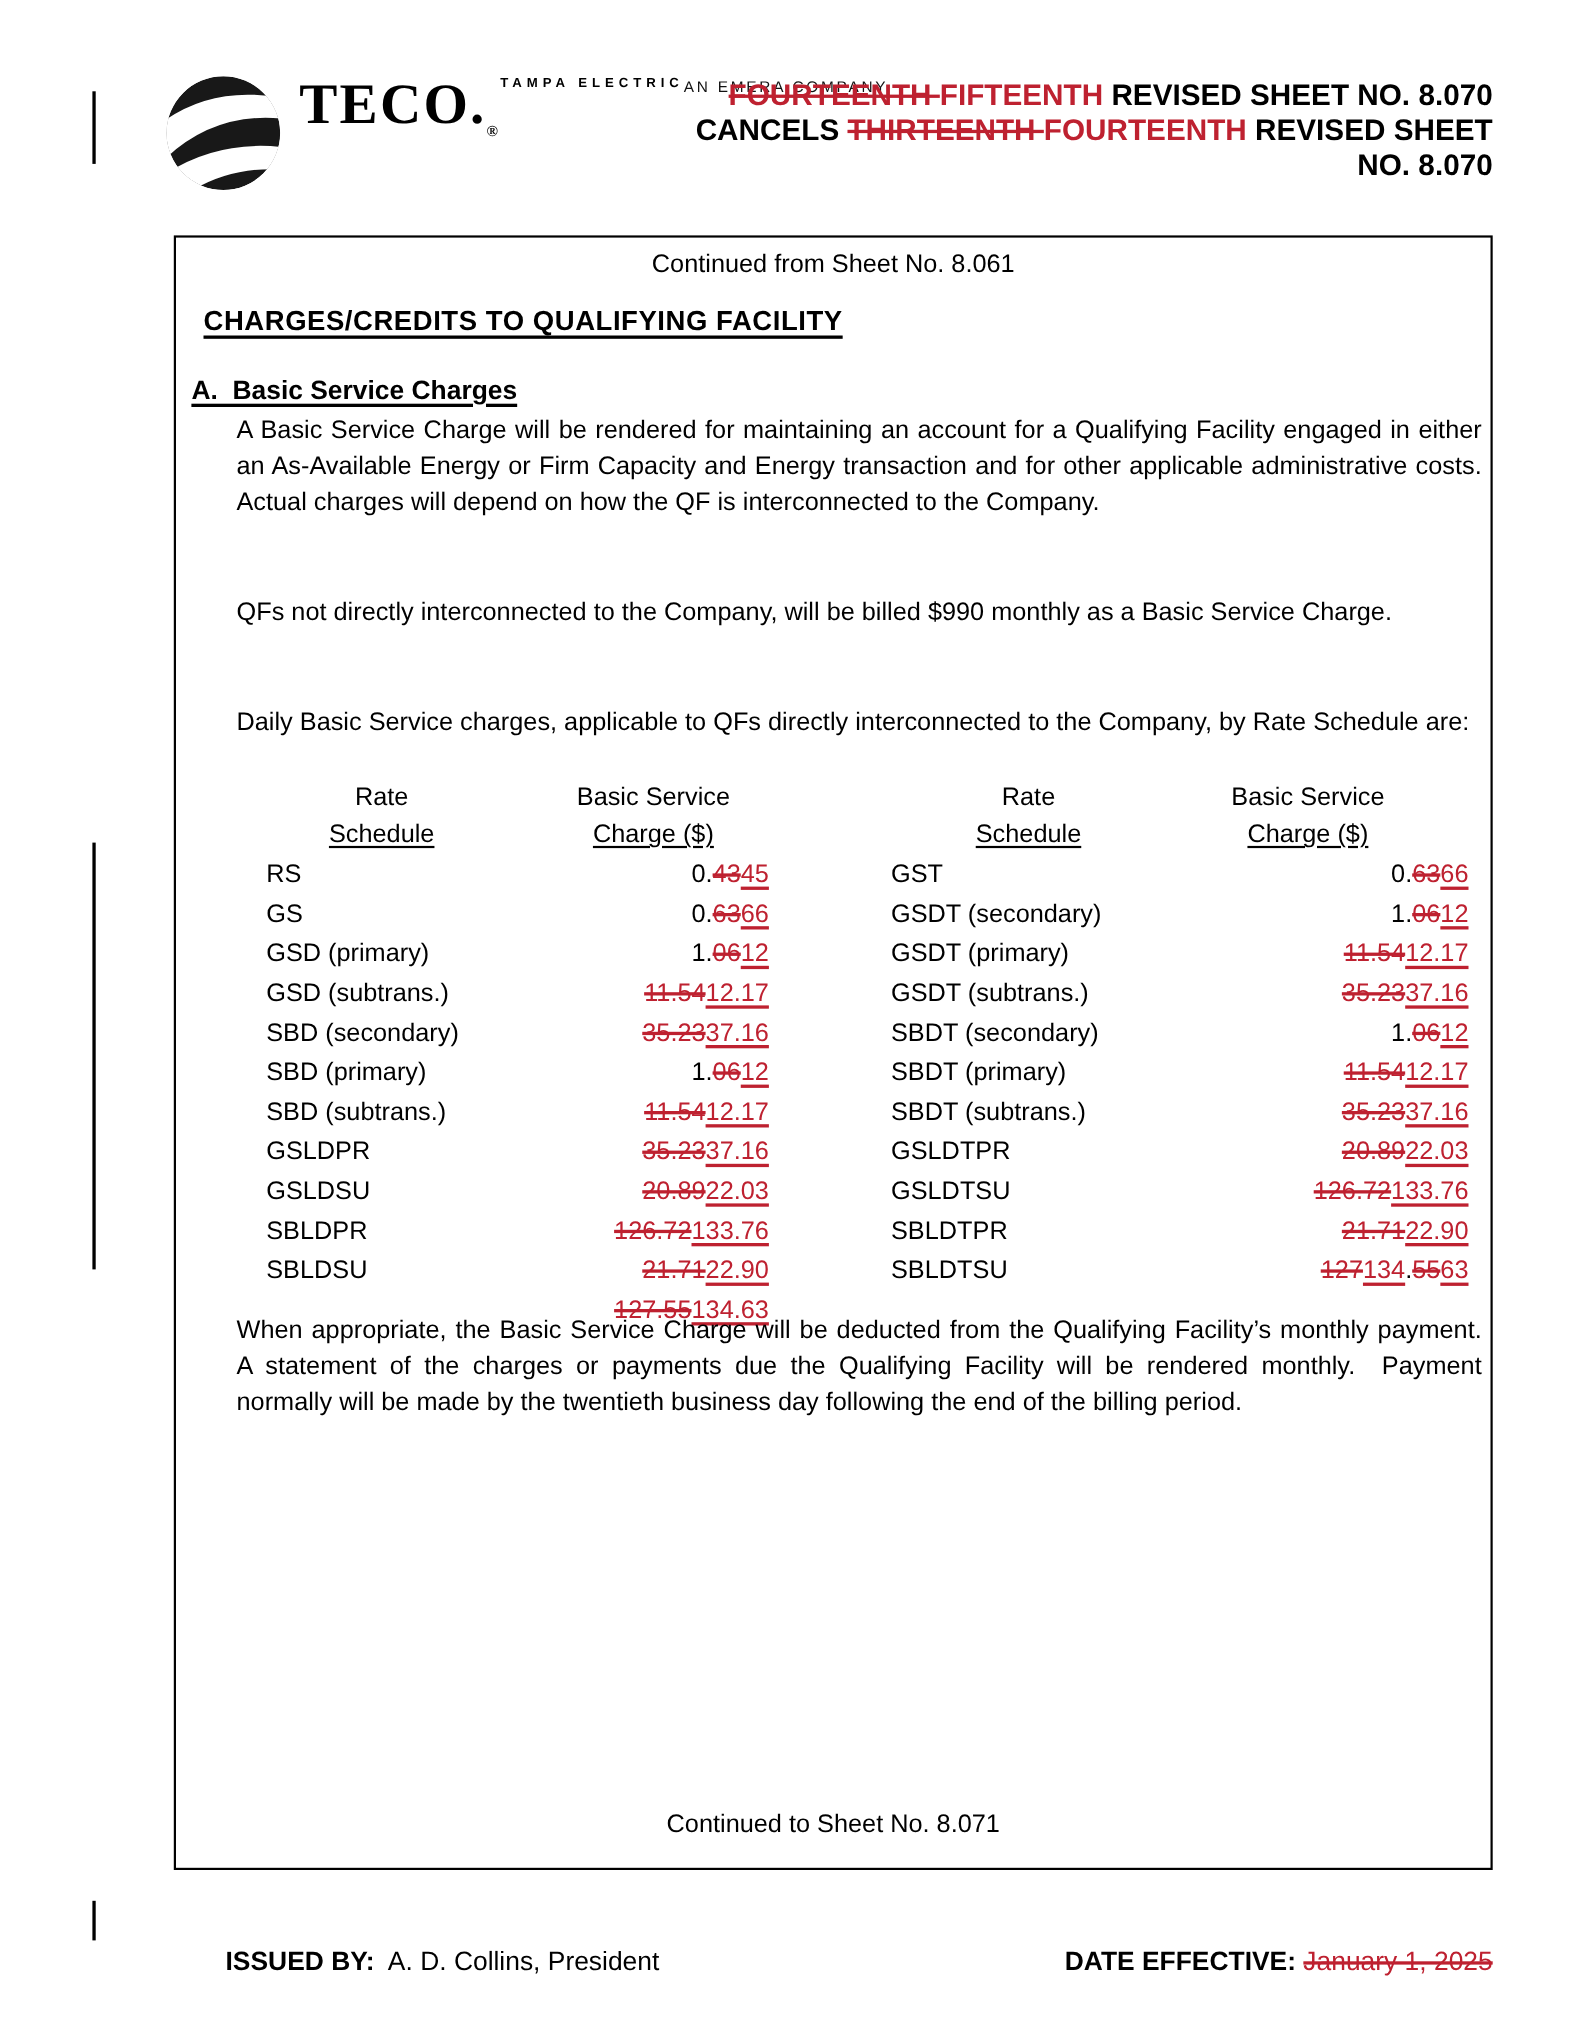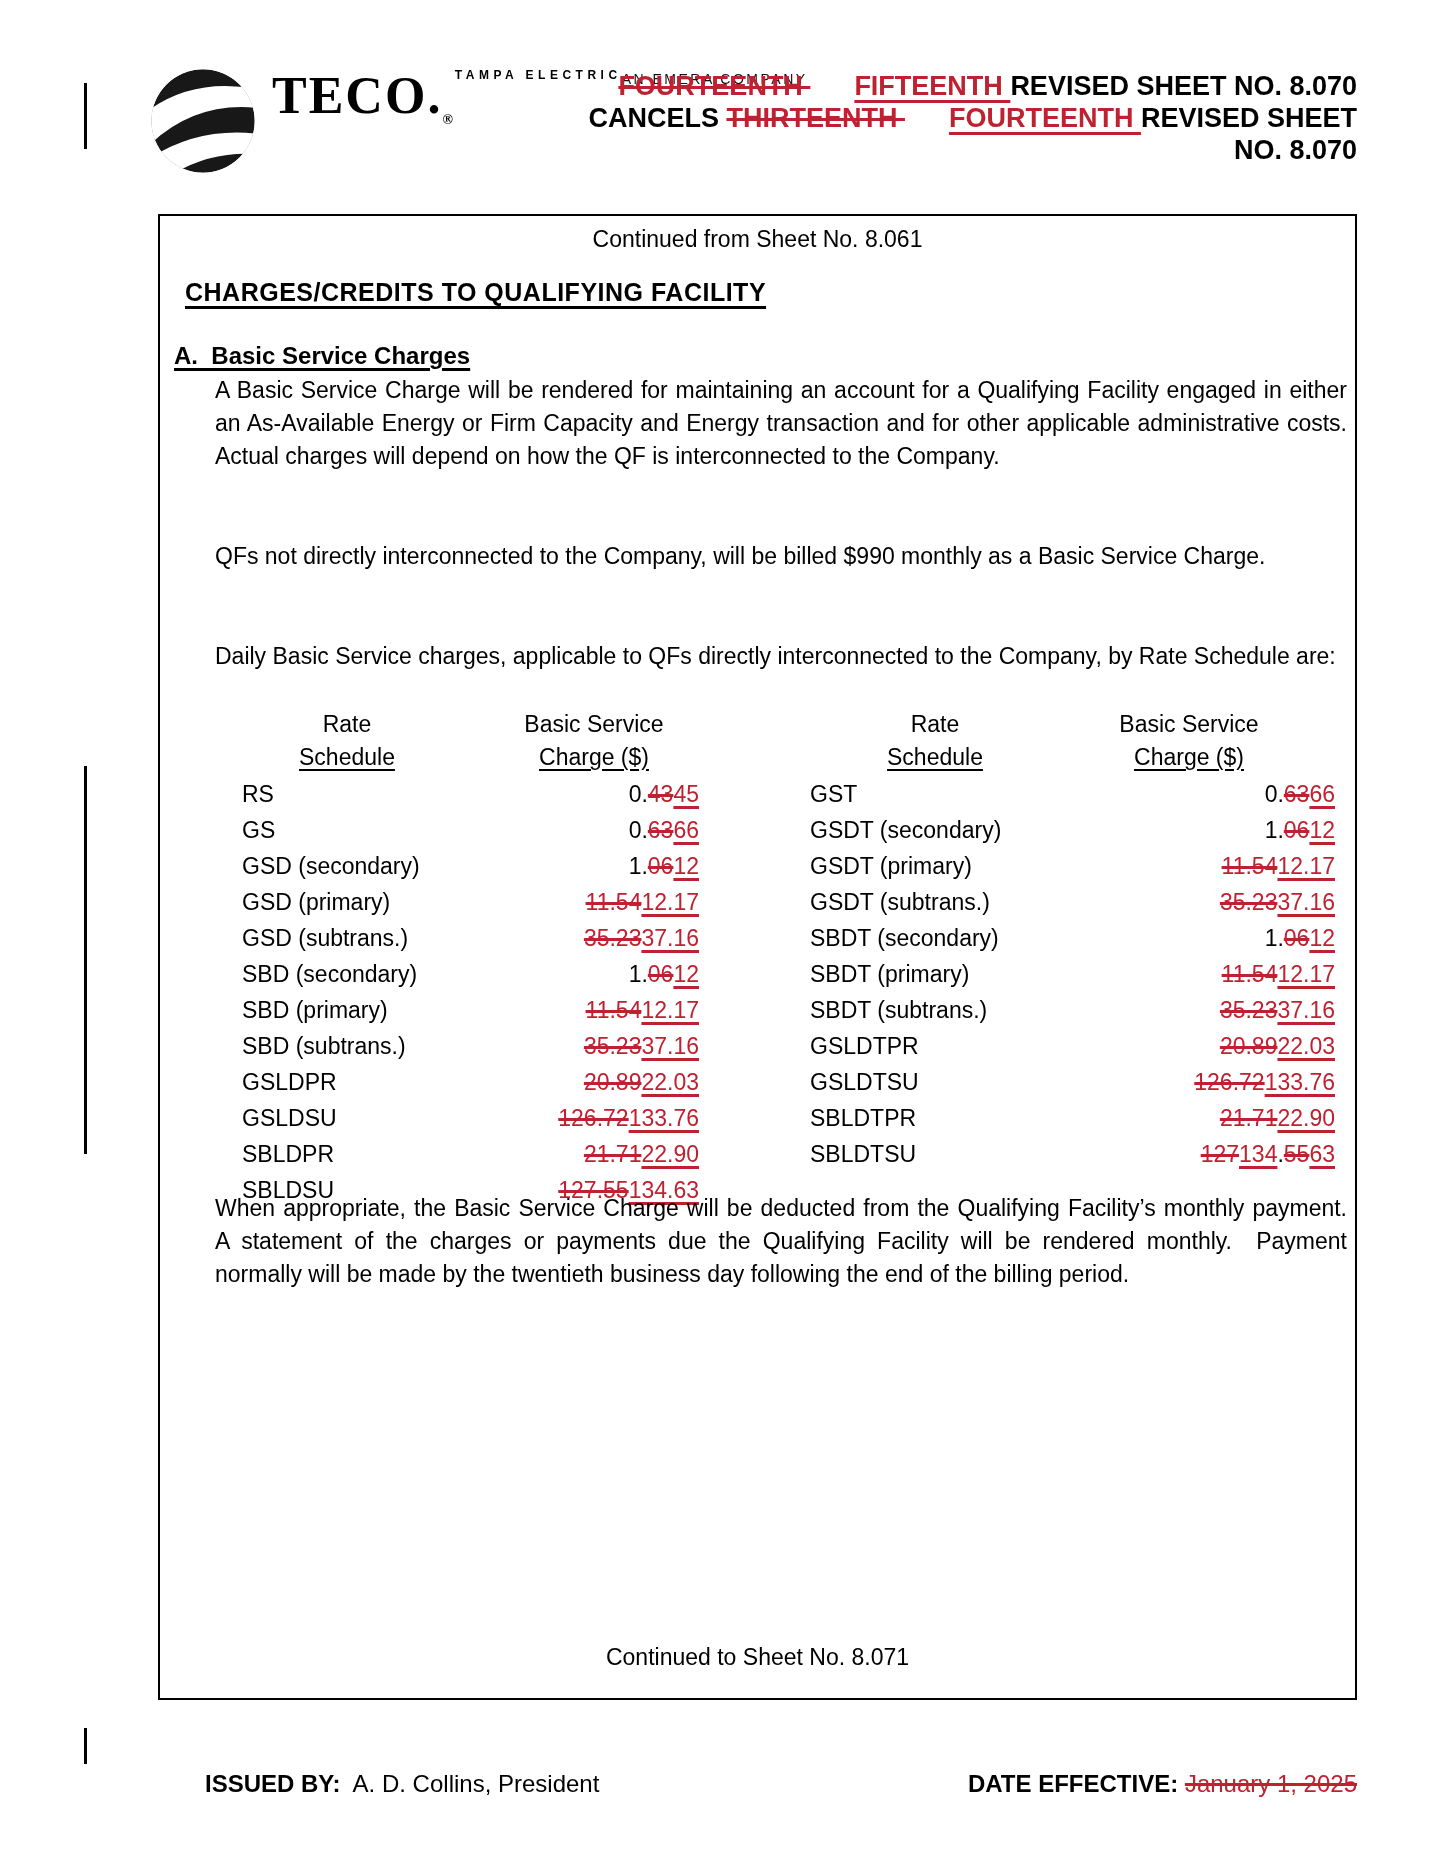--- a/index.html
+++ b/index.html
@@ -26,21 +26,21 @@
   .logo-sub{font-weight:bold;font-size:12px;letter-spacing:4.5px;margin-top:6px;}
   .logo-tag{font-size:14px;letter-spacing:2.5px;margin-top:9px;color:#111;}
 
   
   .rev-header{
     position:absolute;top:70px;right:74px;width:860px;
     text-align:right;font-weight:bold;font-size:27px;line-height:32px;
   }
   .rev-header span{white-space:pre-wrap;}
   .rev-old{color:var(--red);text-decoration:line-through;text-decoration-thickness:3px;}
-  .rev-new{color:var(--red);text-decoration:underline;text-decoration-thickness:3px;text-underline-offset:5px;margin-left:44px;}
+  .rev-new{color:var(--red);text-decoration-thickness:3px;text-underline-offset:5px;}
 
   
   .sheet-box{
     position:absolute;left:158px;top:214px;width:1199px;height:1486px;
     border:2px solid #000;box-sizing:border-box;
   }
   .centered{position:absolute;left:0;width:100%;text-align:center;font-size:23px;}
   .continued-from{top:10px;}
   .continued-to{top:1428px;}
   .section-title{
@@ -148,21 +148,20 @@
         <div>Rate</div>
           <div class="u">Schedule</div>
       </div>
       <div class="thead th-r-charge">
         <div>Basic Service</div>
           <div class="u">Charge ($)</div>
       </div>
       <div class="tcol col-l-label" id="l-labels">
           <div>RS</div>
           <div>GS</div>
-          <div>GSD (secondary)</div>
           <div>GSD (primary)</div>
           <div>GSD (subtrans.)</div>
           <div>SBD (secondary)</div>
           <div>SBD (primary)</div>
           <div>SBD (subtrans.)</div>
           <div>GSLDPR</div>
           <div>GSLDSU</div>
           <div>SBLDPR</div>
           <div>SBLDSU</div>
         </div>

